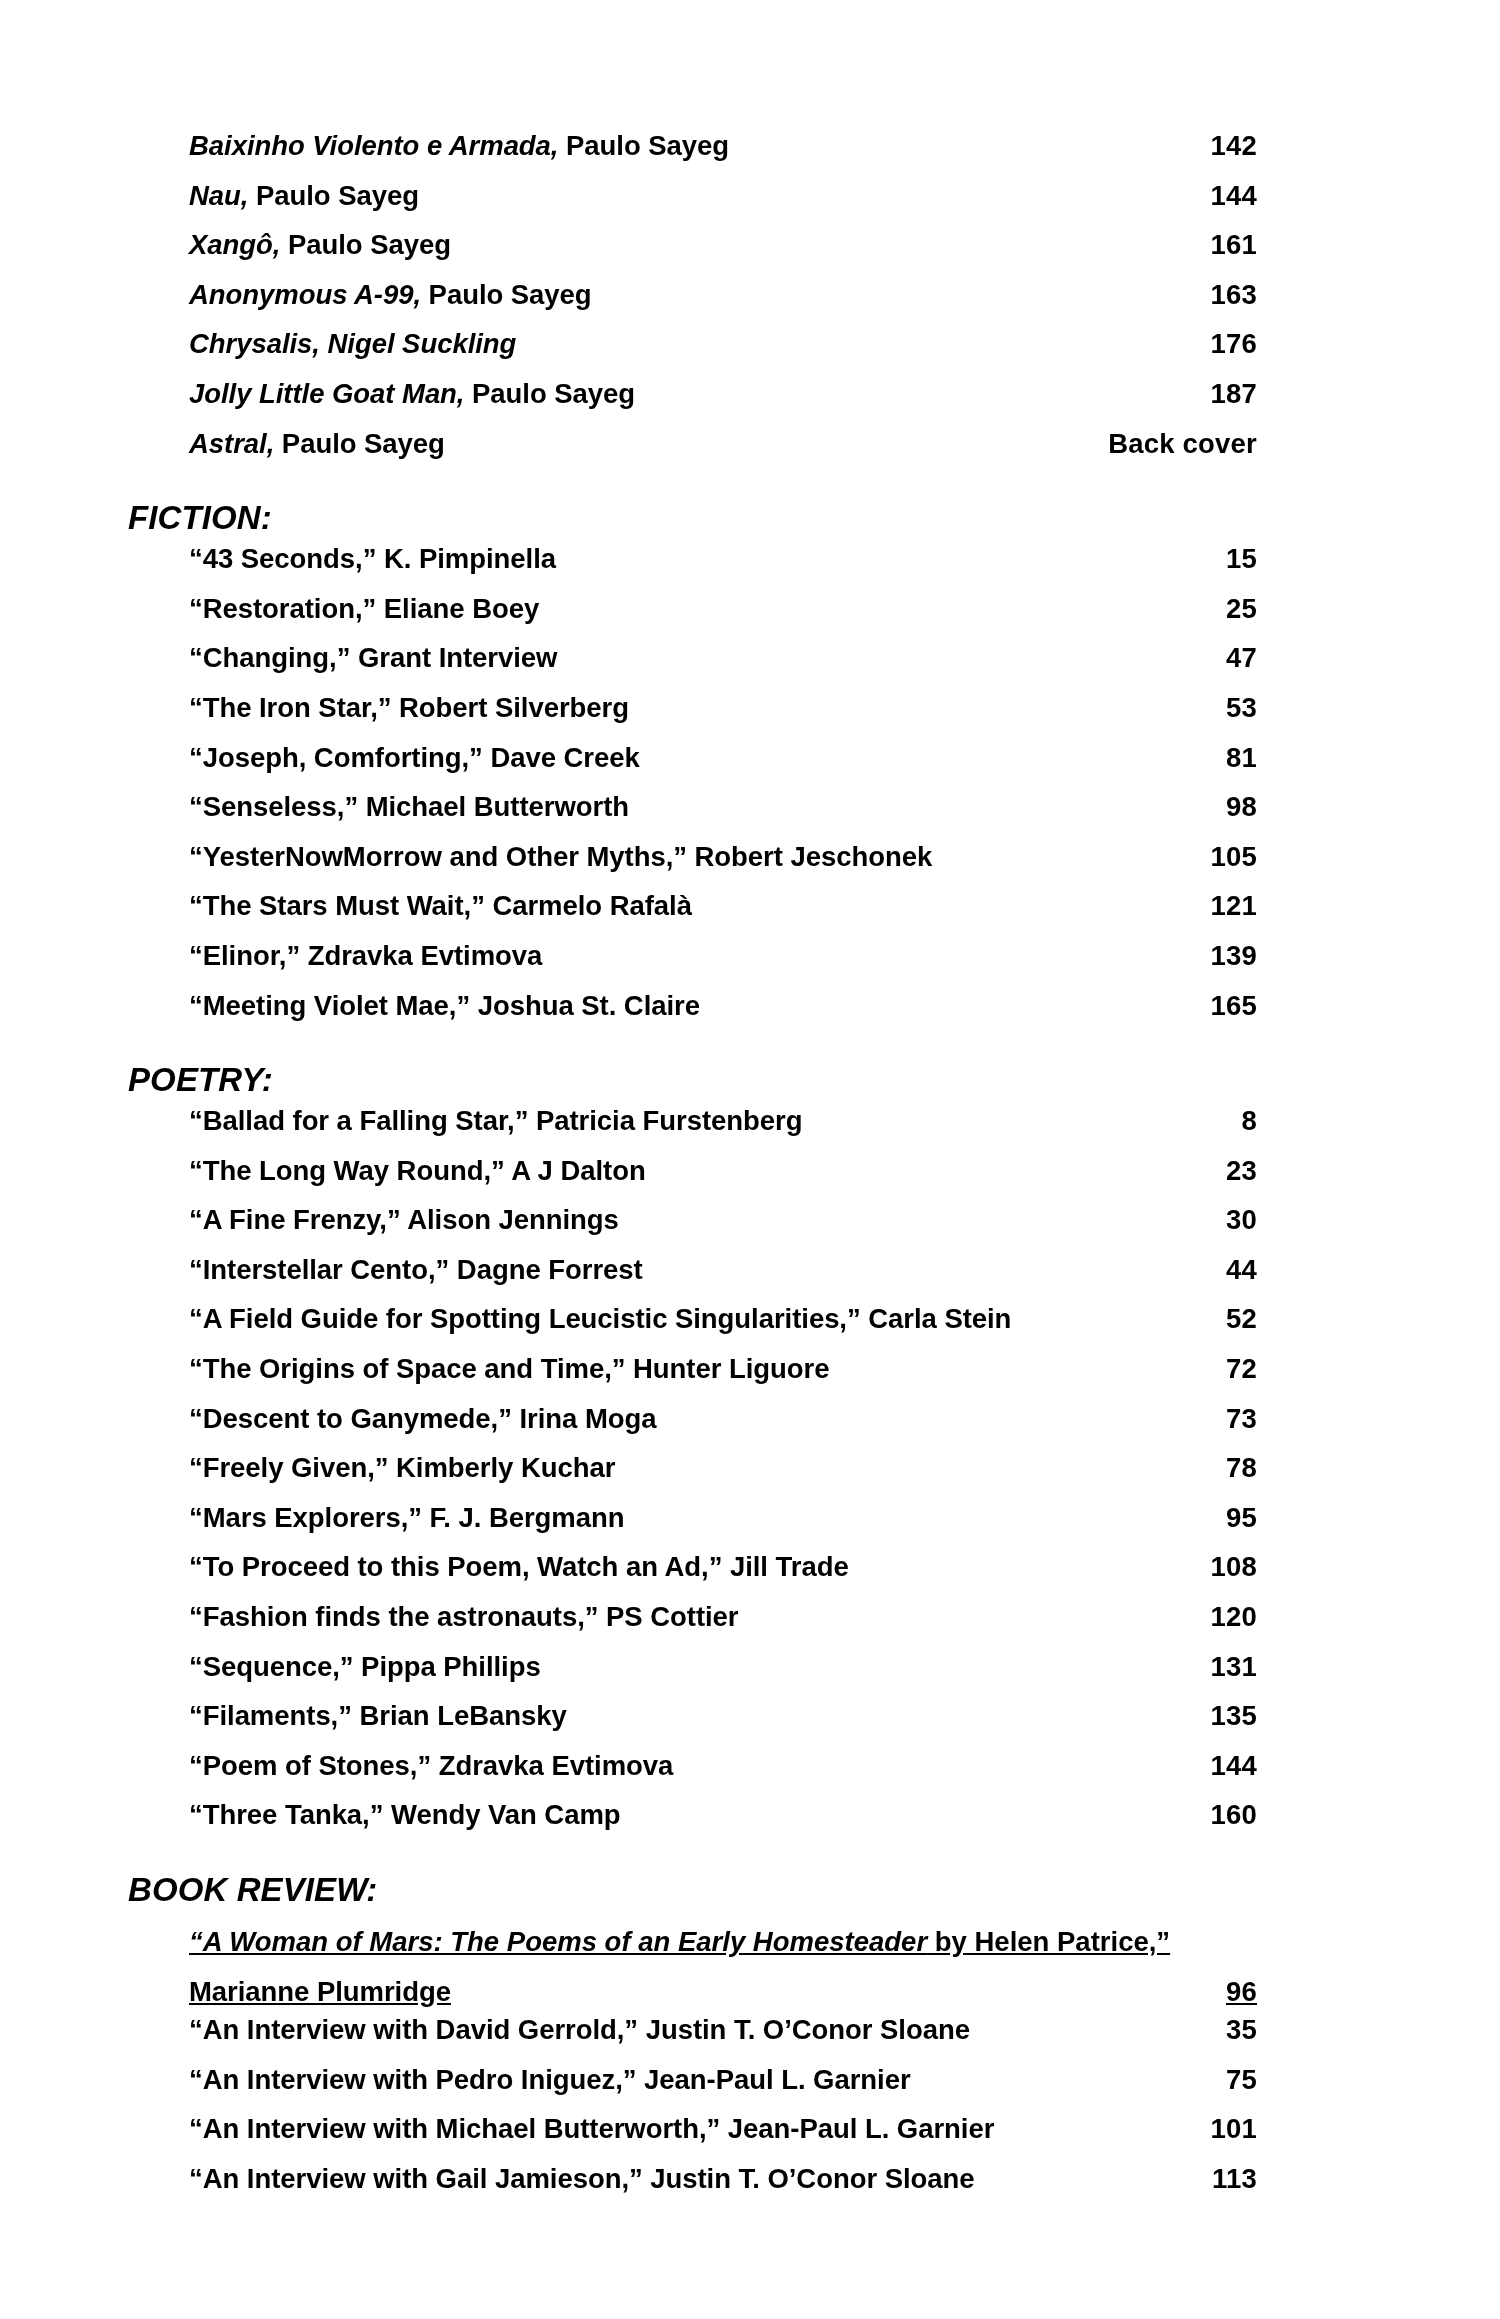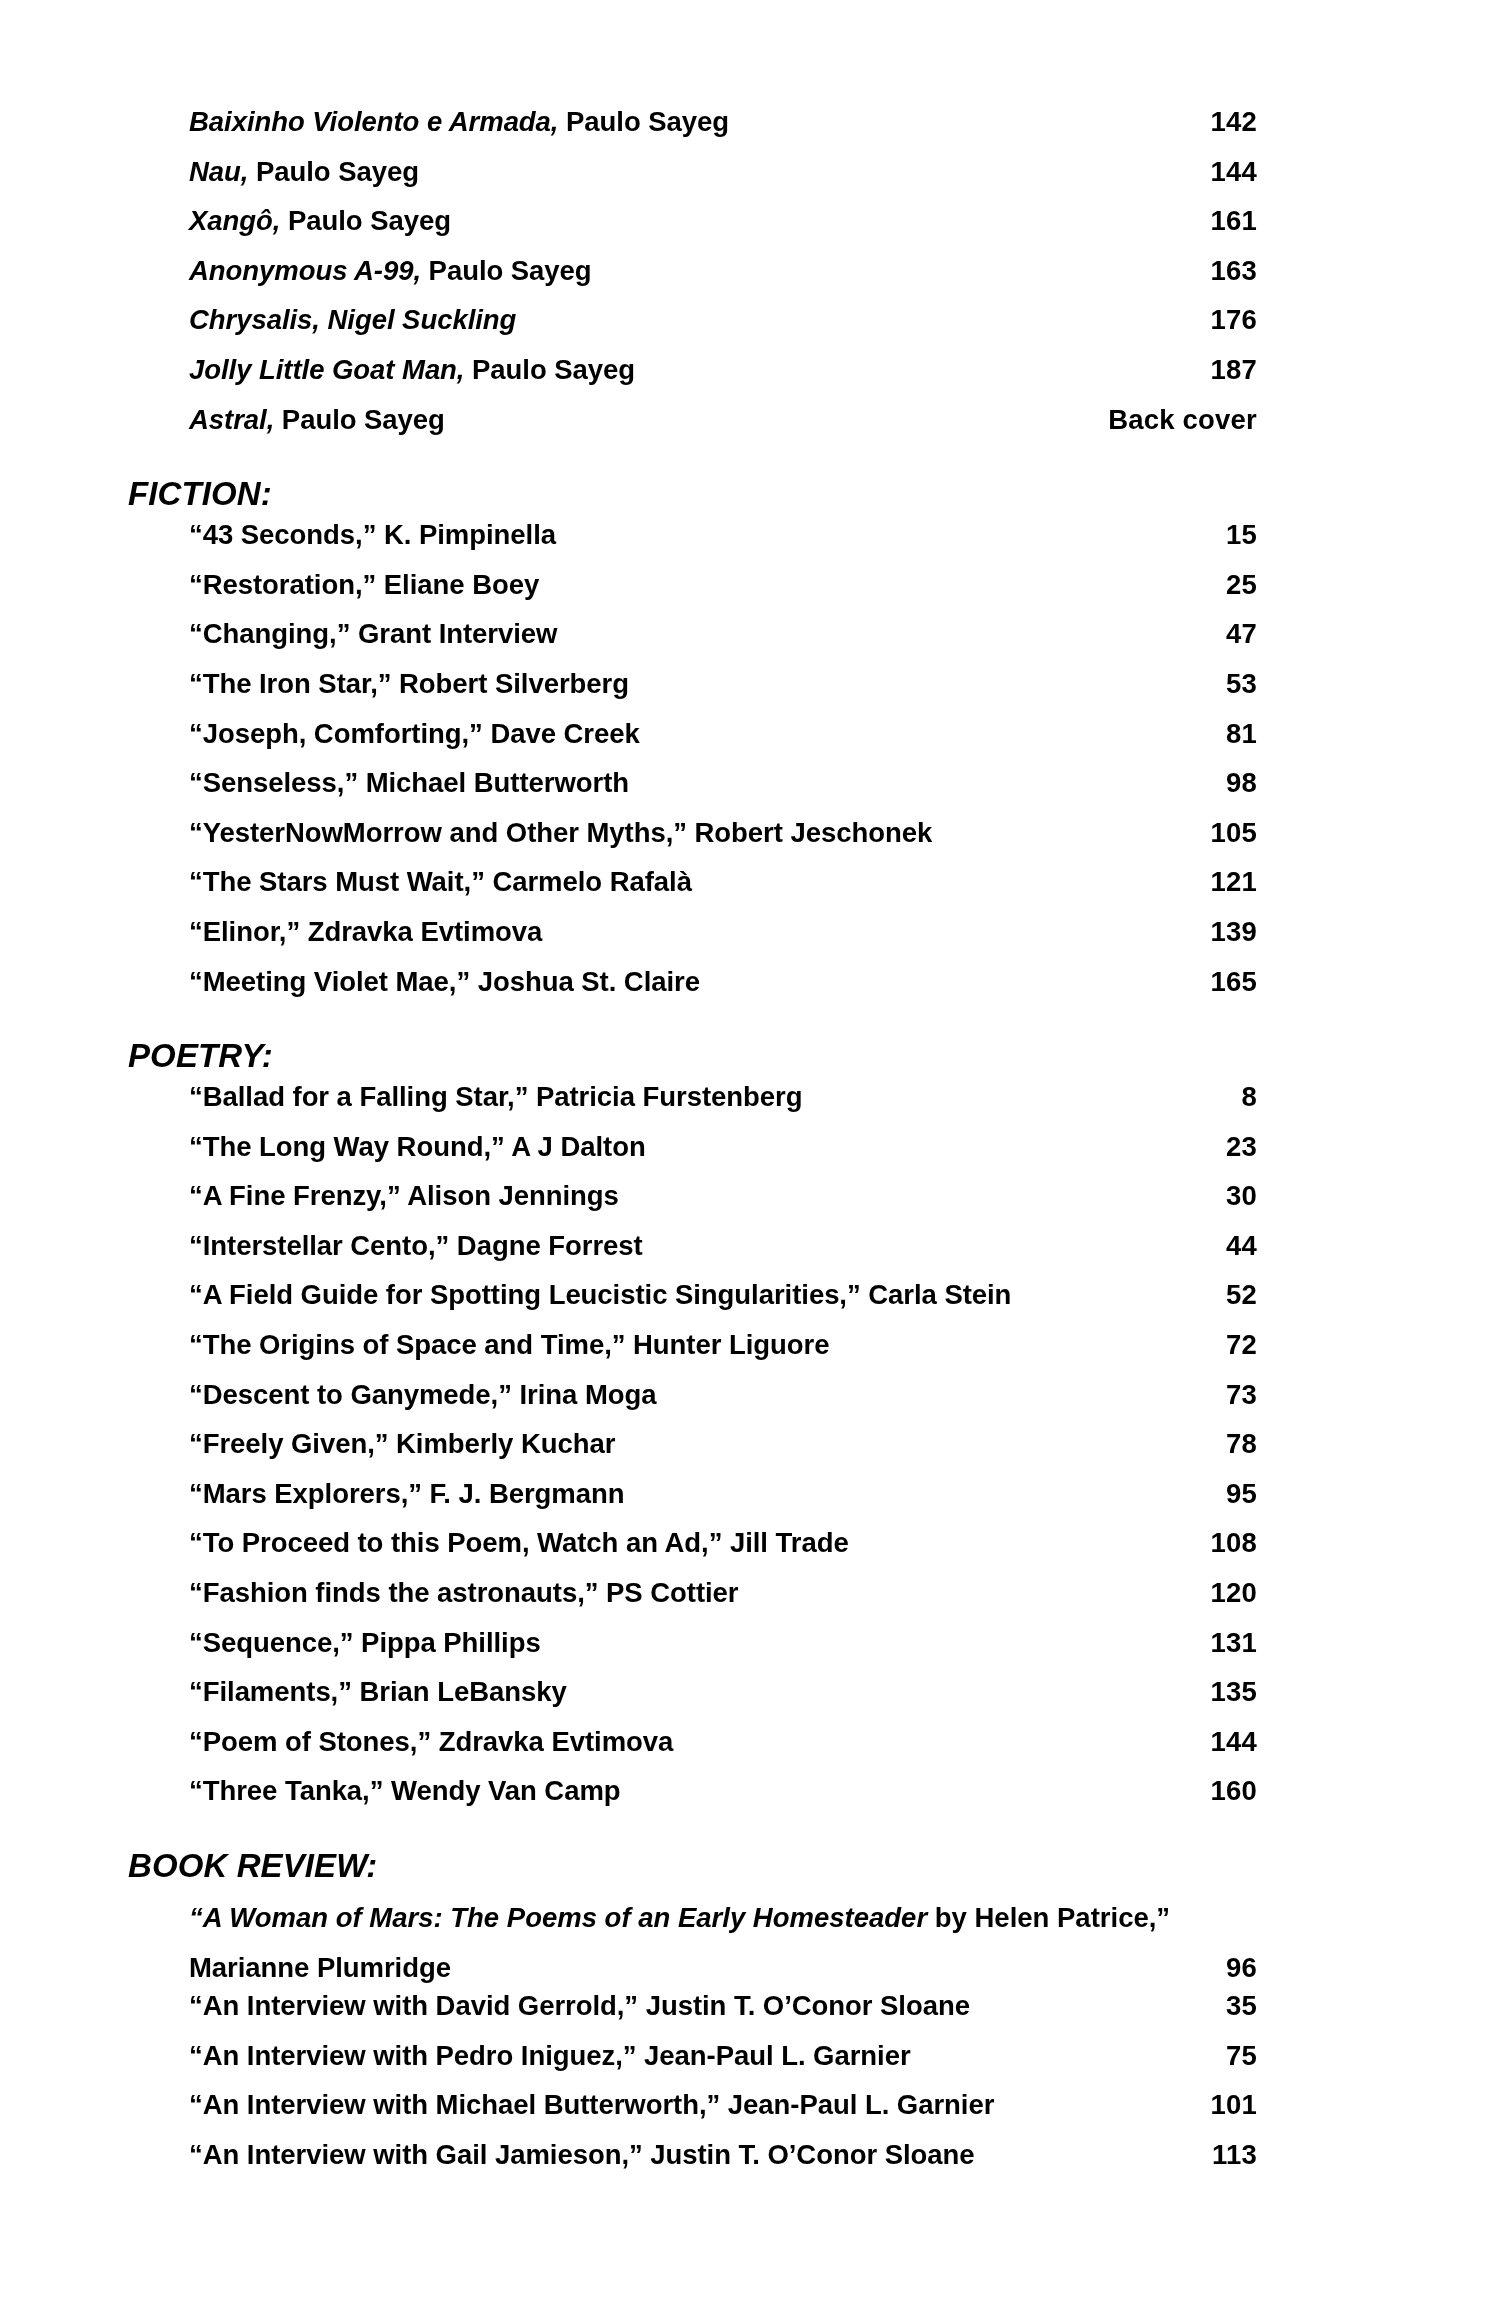--- a/index.html
+++ b/index.html
@@ -14,20 +14,21 @@
     color: #000000;
     -webkit-font-smoothing: antialiased;
   }
 
   #toc-page {
     position: relative;
     width: 1500px;
     height: 1677px;
     box-sizing: border-box;
     padding: 108px 243px 0 128px;
+    margin-top: 24px;
   }
 
   
   .section-heading {
     font-weight: 700;
     font-style: italic;
     font-size: 33px;
     letter-spacing: 0.1px;
     line-height: 1.0;
     margin: 22px 0 11px 0;
@@ -66,20 +67,21 @@
   }
 
   
   .ital { font-style: italic; }
   .rom  { font-style: normal; }
 
   
   .entry.two-line {
     display: block;
     height: auto;
+    text-decoration: underline;
   }
   .entry.two-line .line-a {
     font-style: italic;
     font-weight: 700;
     white-space: pre;
     display: block;
     height: 49.6px;
     line-height: 49.6px;
   }
   .entry.two-line .line-b {

